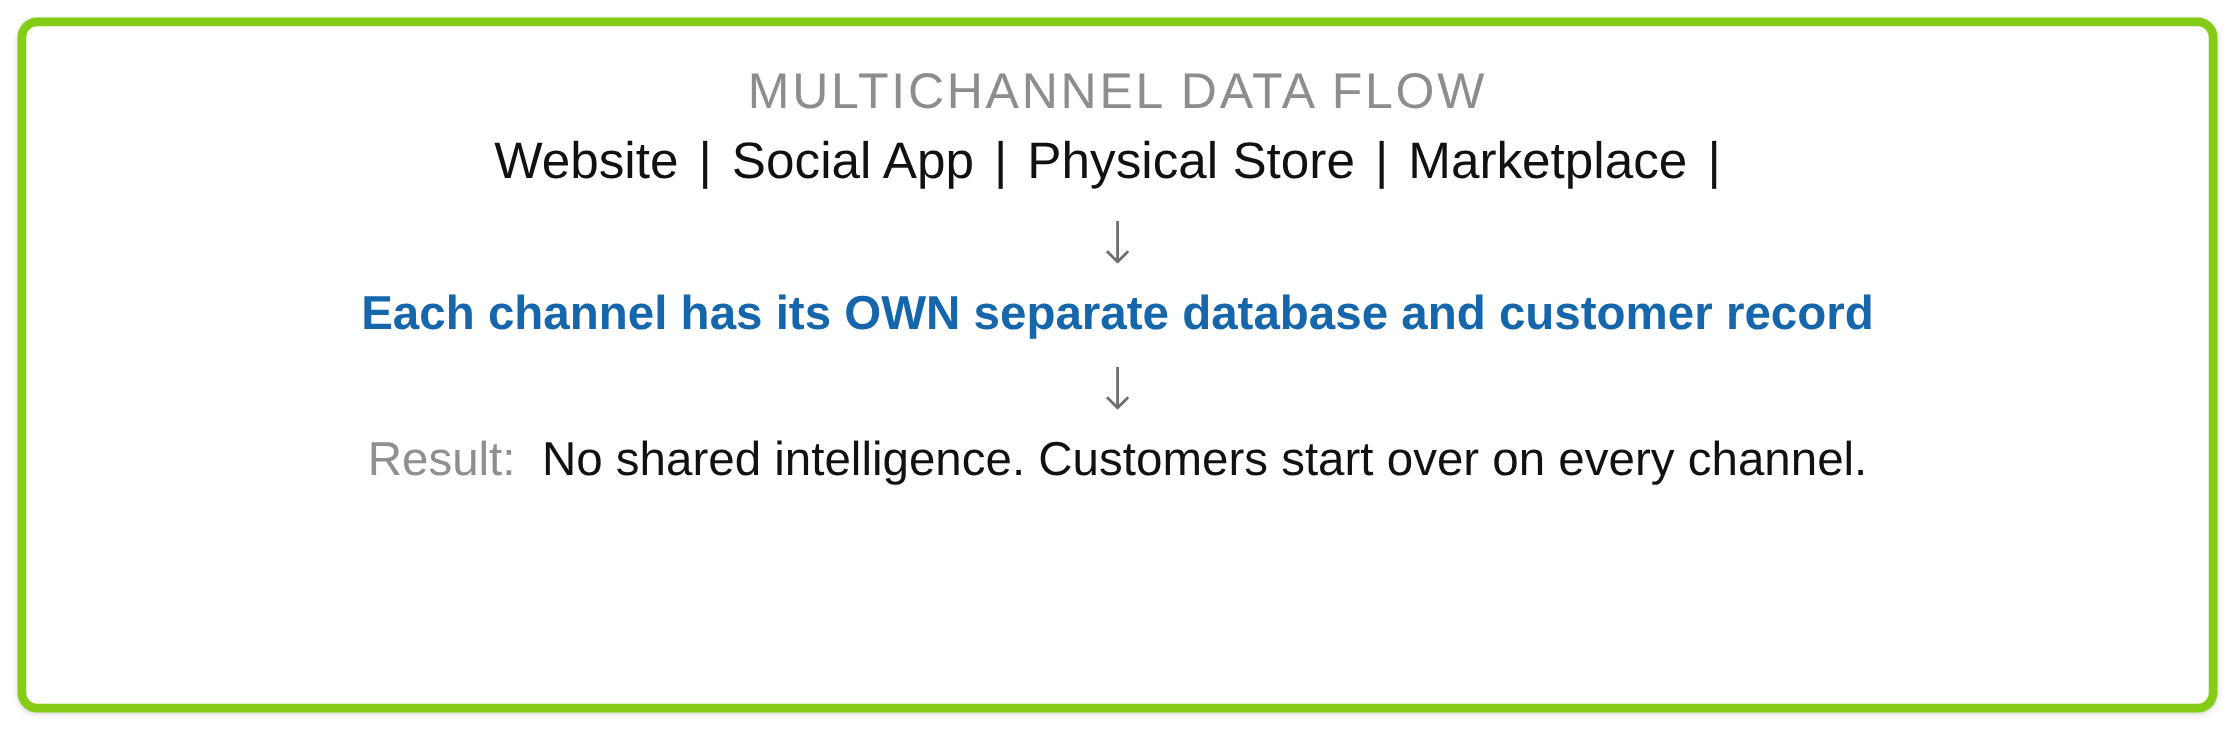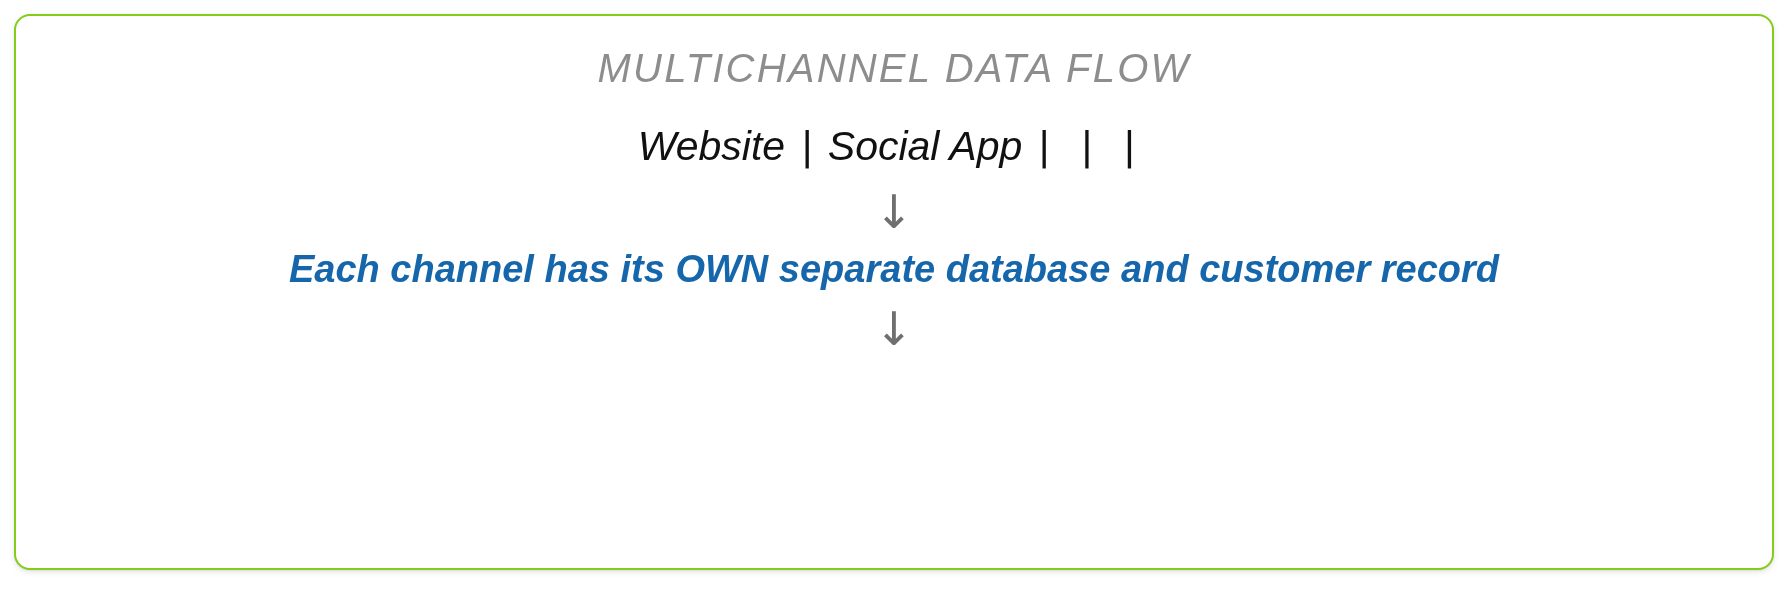--- a/index.html
+++ b/index.html
@@ -21,43 +21,42 @@
     padding: 14px 18px 22px 14px;
     background: #ffffff;
   }
 
   .card {
     position: relative;
     width: 100%;
     height: 100%;
     box-sizing: border-box;
     background: #ffffff;
-    border: 2px solid #84cc16;
+    border: 7px solid #84cc16;
     border-radius: 16px;
     box-shadow: 0 2px 6px rgba(0,0,0,0.10), 0 1px 2px rgba(0,0,0,0.06);
     display: flex;
     flex-direction: column;
     align-items: center;
     justify-content: flex-start;
     padding-top: 30px;
-    font-style: italic;
   }
 
   .card-title {
     font-size: 40px;
     font-weight: 400;
     color: #8d8d8d;
     letter-spacing: 2.2px;
     line-height: 1.1;
     text-align: center;
     white-space: nowrap;
   }
 
   .channels-row {
-    margin-top: 33px;
+    margin-top: 10px;
     font-size: 41px;
     font-weight: 400;
     color: #111111;
     text-align: center;
     white-space: nowrap;
     display: flex;
     align-items: baseline;
     justify-content: center;
   }
   .channel-item {
@@ -117,25 +116,31 @@
 <div class="stage">
   <div class="card">
 
     <div class="card-title">MULTICHANNEL DATA FLOW</div>
 
     <div class="channels-row">
       <span class="channel-item">Website</span>
       <span class="channel-sep">|</span>
       <span class="channel-item">Social App</span>
       <span class="channel-sep">|</span>
+      <span class="channel-item">Physical Store</span>
       <span class="channel-sep">|</span>
+      <span class="channel-item">Marketplace</span>
       <span class="channel-sep">|</span>
     </div>
 
     <div class="arrow">↓</div>
 
     <div class="emphasis-line">Each channel has its OWN separate database and customer record</div>
 
     <div class="arrow arrow-second">↓</div>
 
+    <div class="result-line">
+      <span class="result-label">Result:&nbsp;</span>
+      <span class="result-text">No shared intelligence. Customers start over on every channel.</span>
+    </div>
 
   </div>
 </div>
 
 </body></html>

